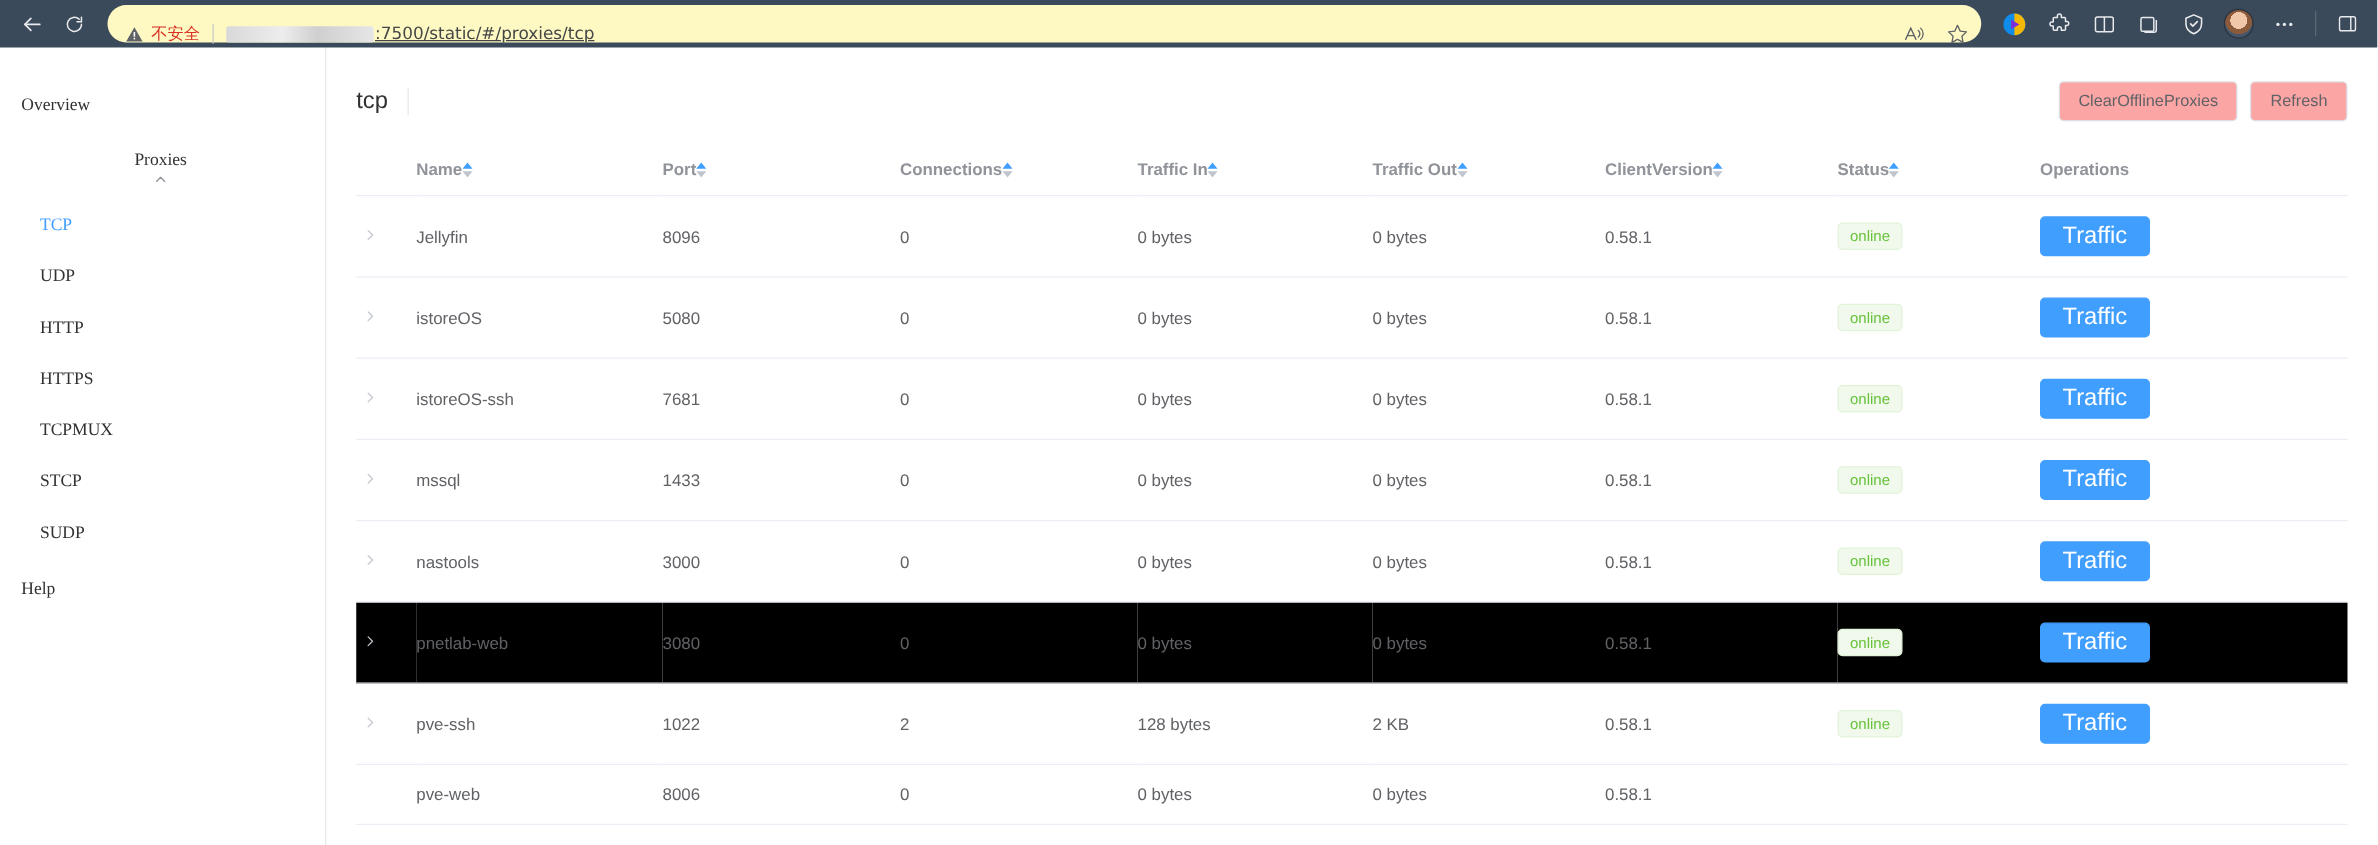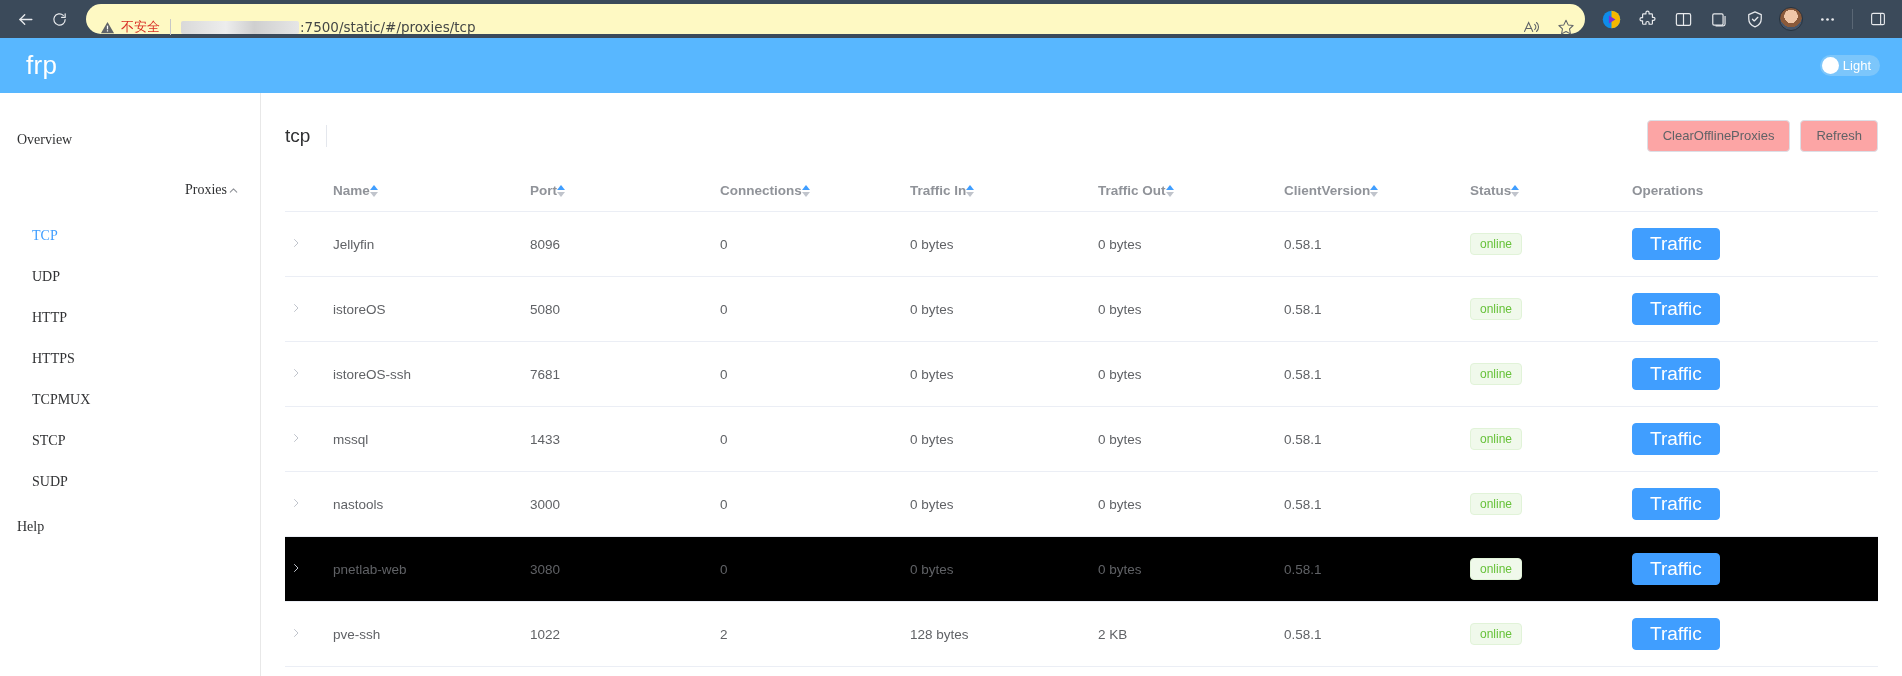--- a/index.html
+++ b/index.html
@@ -53,20 +53,21 @@
   .url-redacted {
     height: 13px; width: 118px;
     background: linear-gradient(90deg,#d9d9d9 0%, #ededed 38%, #cfcfcf 62%, #e6e6e6 100%);
     border-radius: 2px;
     margin-right: 1px;
     flex: 0 0 auto;
   }
   .url-text {
     font-size: 13.5px; color: #444746; white-space: nowrap;
     font-family: "DejaVu Sans", sans-serif;
+    text-decoration: underline;
   }
   .omni-right { margin-left: auto; display: flex; align-items: center; gap: 16px; padding-left: 14px; }
   .omni-ico { color: #5f6368; display: flex; align-items: center; }
   .chrome-right { display: flex; align-items: center; gap: 4px; padding-left: 4px; }
   .chrome-ico {
     width: 32px; height: 30px;
     display: flex; align-items: center; justify-content: center;
     color: #e8eaed; border-radius: 4px;
   }
   .chrome-divider { width: 1px; height: 20px; background: #5a6775; margin: 0 5px; }
@@ -122,21 +123,21 @@
     font-family: Liberation Serif, serif;
   }
   .side-item {
     height: 50px;
     display: flex;
     align-items: center;
     padding: 0 20px 0 17px;
     color: #303133;
     font-size: 14px;
   }
-  .side-item.group { justify-content: flex-end; }
+  .side-item.group { justify-content: center; flex-direction: column; }
   .side-sub {
     height: 41px;
     display: flex;
     align-items: center;
     padding-left: 32px;
     font-size: 14px;
     color: #303133;
   }
   .side-sub.active { color: #409eff; }
   .caret { color: #909399; display: flex; align-items: center; }
@@ -335,27 +336,20 @@
       <svg width="18" height="18" viewBox="0 0 24 24" fill="none" stroke="currentColor" stroke-width="1.5">
           <rect x="3.5" y="4.5" width="17" height="15" rx="2"></rect>
           <line x1="15.5" y1="4.5" x2="15.5" y2="19.5"></line>
         </svg>
     </div>
   </div>
 </div>
 
 <div class="app">
 
-  <div class="topbar">
-    <div class="brand">frp</div>
-    <div class="theme-toggle">
-      <span class="toggle-knob"></span>
-      <span class="toggle-label">Light</span>
-    </div>
-  </div>
 
   <div class="body-wrap">
 
     <nav class="sidebar">
       <div class="side-item">
         <span>Overview</span>
       </div>
       <div class="side-item group">
         <span>Proxies</span>
         <span class="caret">

